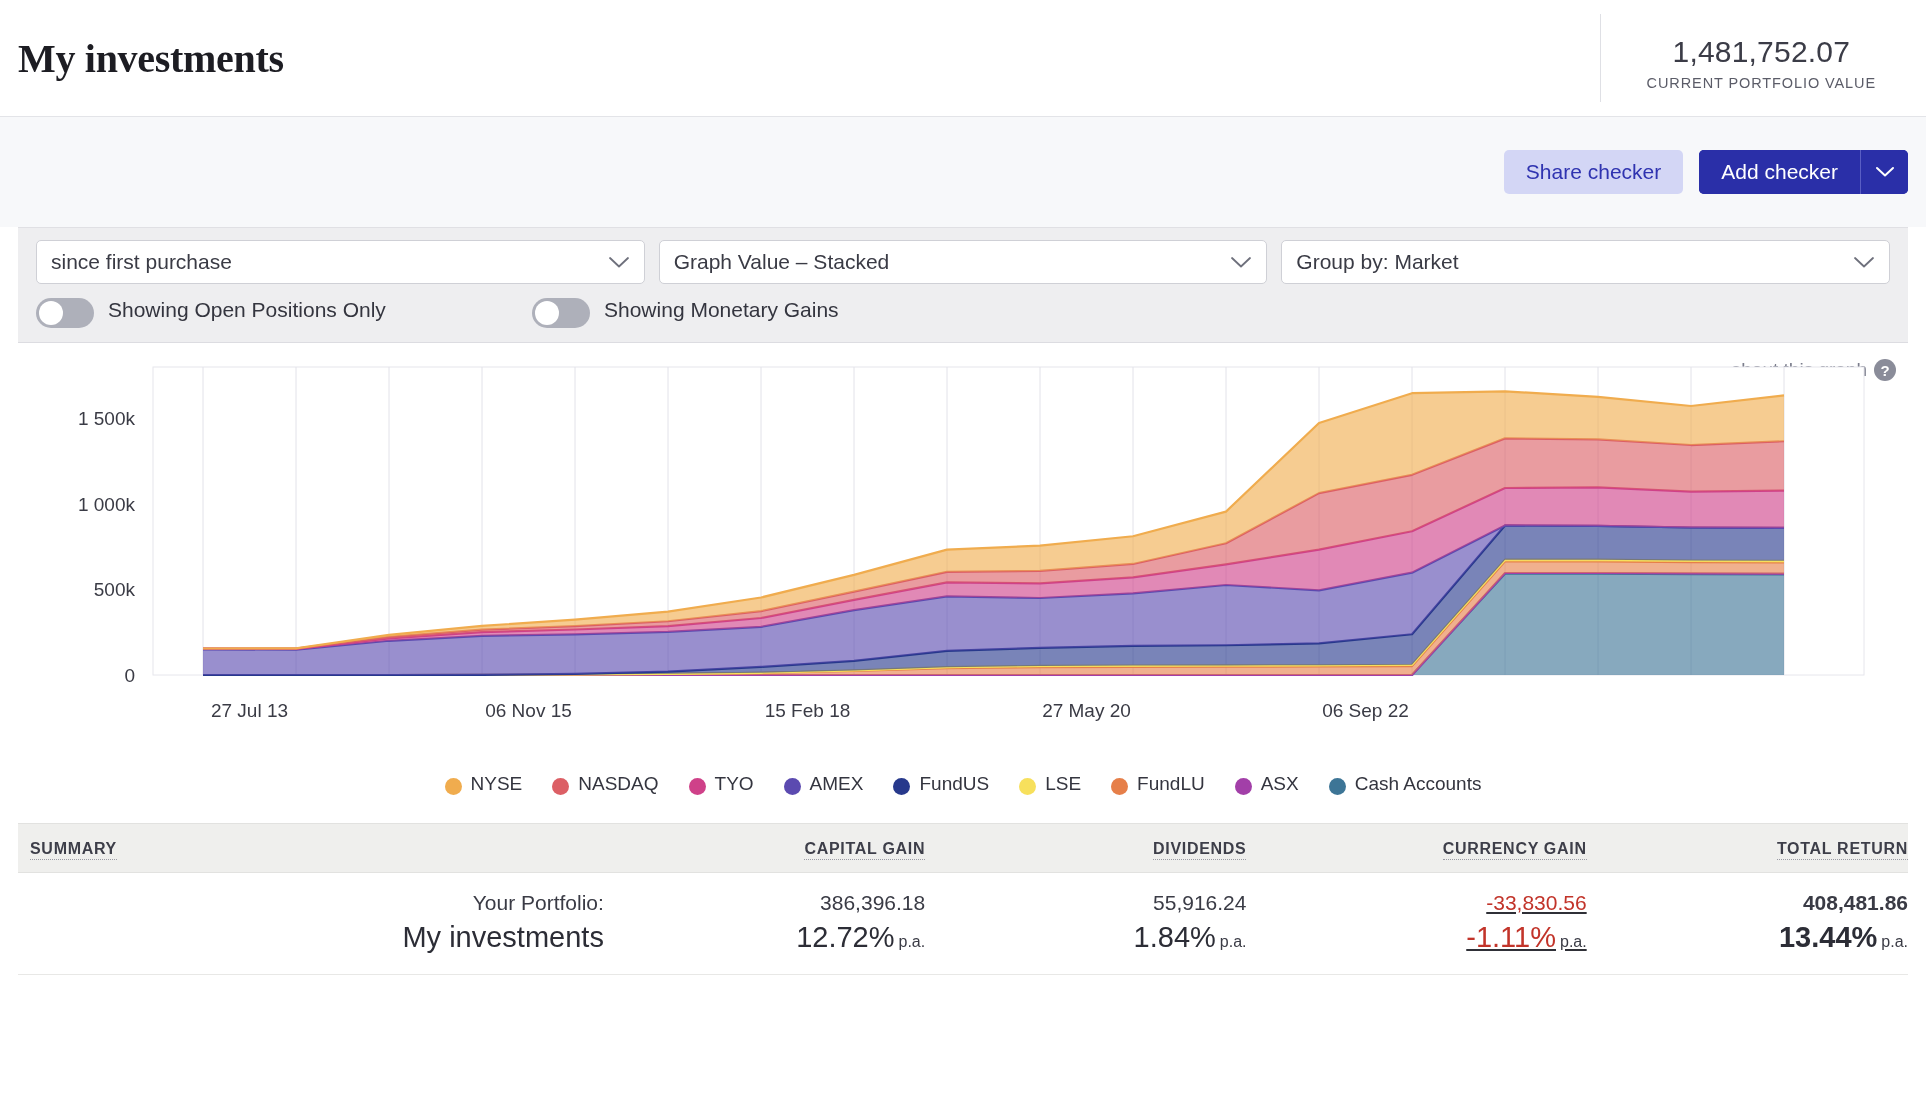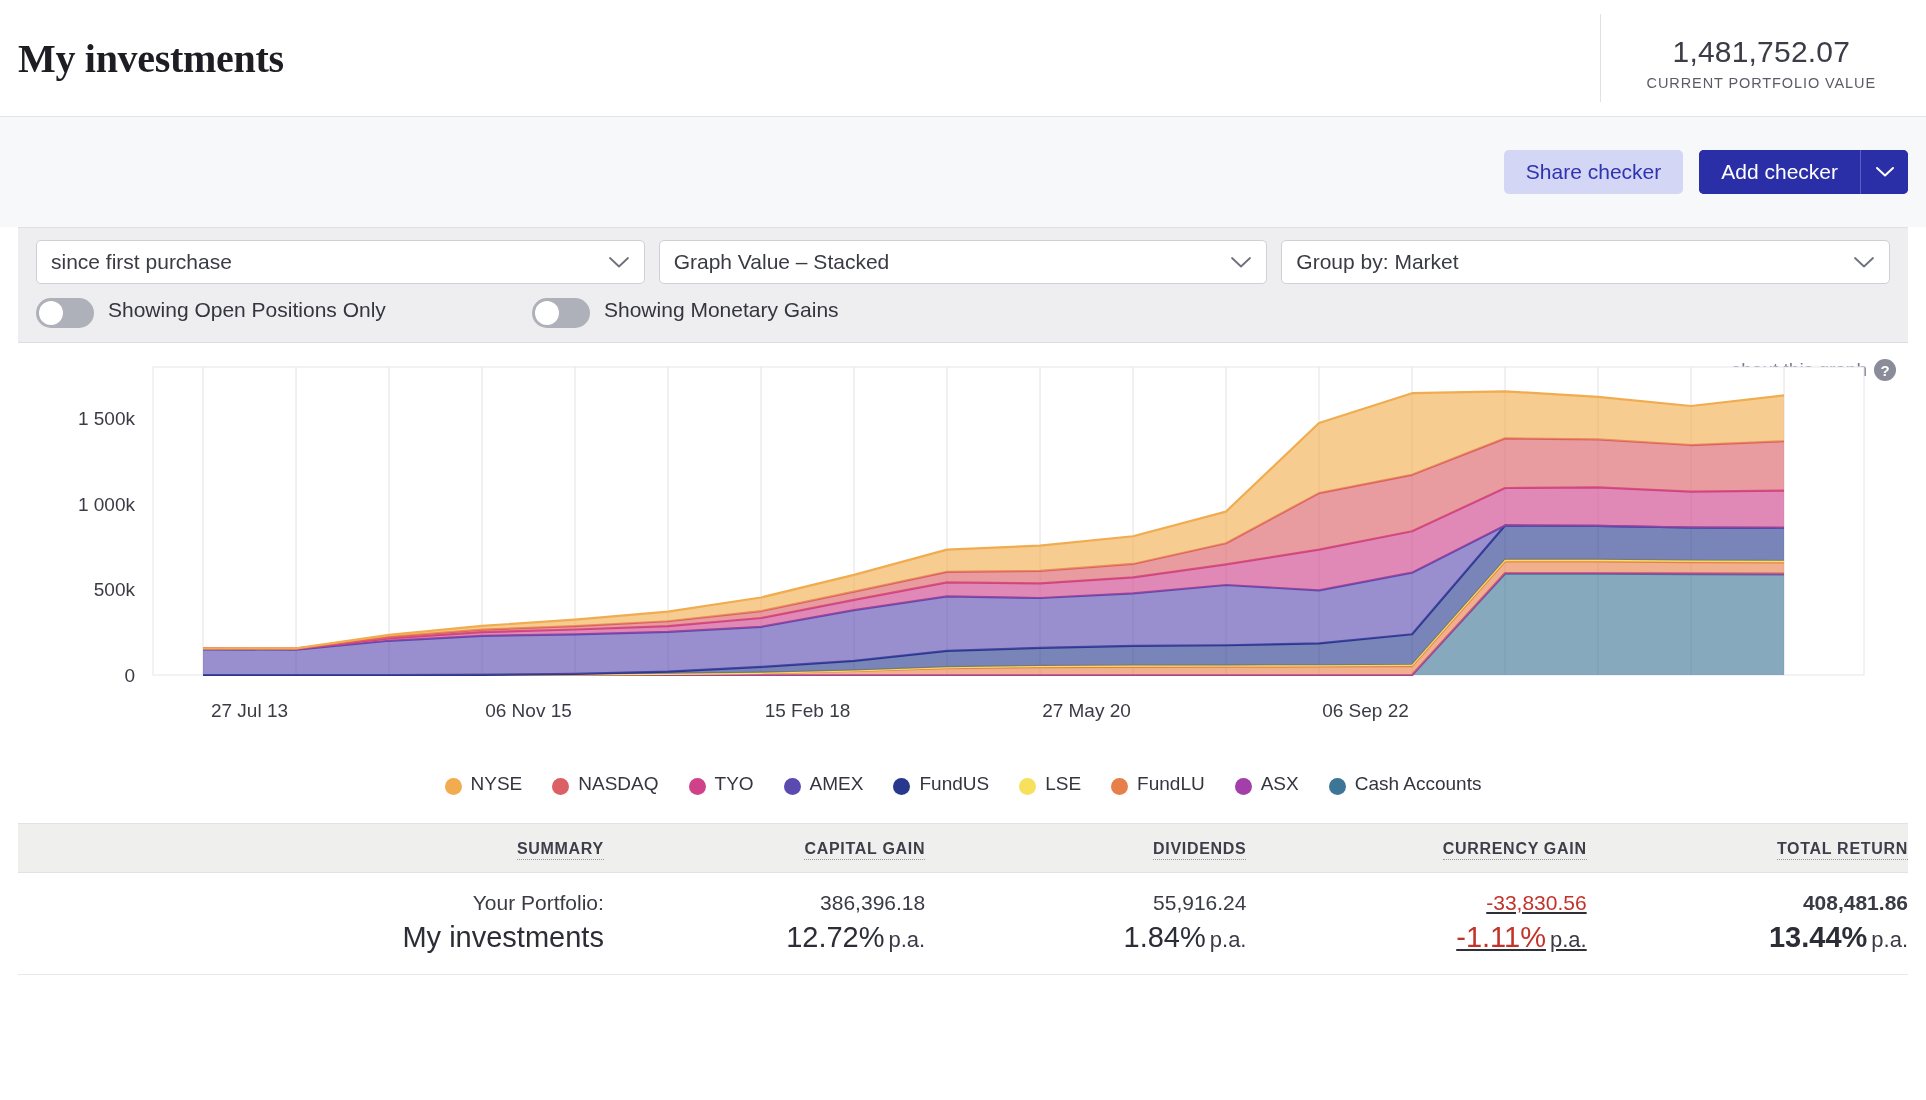--- a/index.html
+++ b/index.html
@@ -210,31 +210,31 @@
     font-weight: bold;
     text-align: right;
     padding: 16px 0 14px 0;
     border-top: 1px solid #e2e2e0;
     border-bottom: 1px solid #e2e2e0;
   }
   table.summary thead th .hdr {
     border-bottom: 1px dotted #9a9ba4;
     padding-bottom: 2px;
   }
-  table.summary thead th.col-summary { text-align: right; }
+  table.summary thead th.col-summary { text-align: left; padding-left: 12px; }
   table.summary tbody td {
     padding: 14px 0 18px 0;
     vertical-align: top;
     text-align: right;
     border-bottom: 1px solid #e8e8e6;
   }
   td.col-summary { text-align: left; padding-left: 12px !important; }
   .row-sub { font-size: 21px; color: #3a3b45; line-height: 1.5; }
   .row-main { font-size: 29px; color: #2c2d36; line-height: 1.3; }
-  .pa { font-size: 22px; color: #3a3b45; margin-left: 4px; }
+  .pa { font-size: 16px; color: #3a3b45; margin-left: 4px; }
   .neg { color: #c2342a; }
   .bold { font-weight: bold; }
   td.w-summary { width: 31%; }
   td.w-cap { width: 17%; }
   td.w-div { width: 17%; }
   td.w-cur { width: 18%; text-decoration: underline; }
   td.w-tot { width: 17%; }
 </style>
 </head>
 <body>

